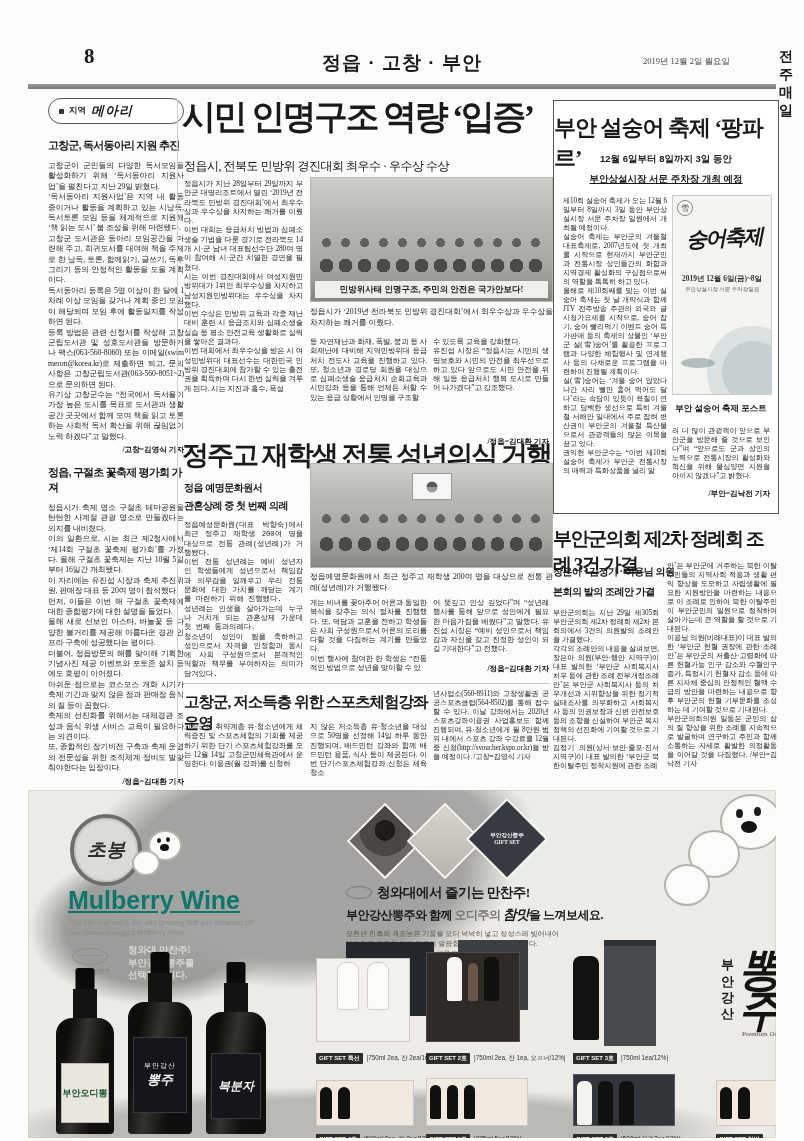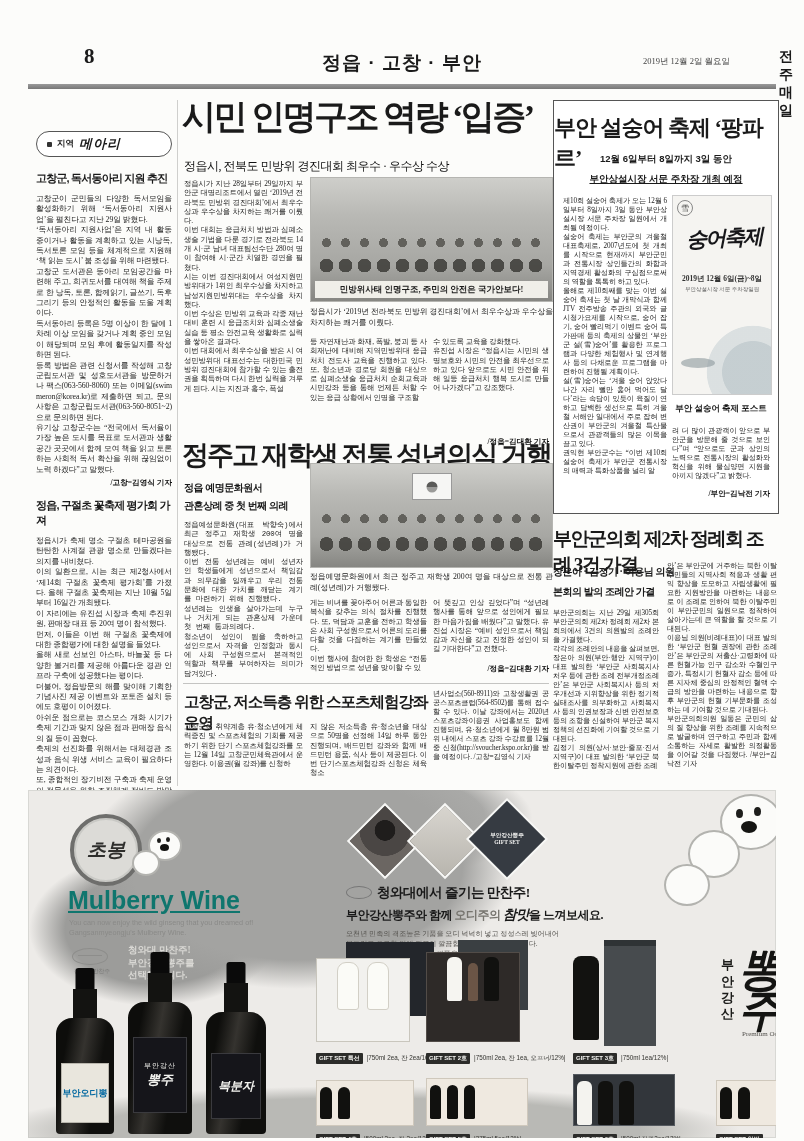--- a/index.html
+++ b/index.html
@@ -16,21 +16,21 @@
   
   .bt{font-size:7.4px;line-height:9.3px;text-align:justify;word-break:break-all;
       white-space:pre-line;color:#222;overflow:hidden;letter-spacing:-0.1px;}
   .bt7{font-size:7.2px;line-height:9.0px;}
   .byl{font-size:7.6px;font-weight:bold;text-align:right;color:#111;}
   .cap{font-size:7.8px;line-height:10.5px;text-align:justify;word-break:break-all;color:#222;}
   .subbold{font-size:10px;font-weight:bold;letter-spacing:-0.5px;}
   .vrule{width:1px;background:#cfcfcd;}
   .hrule{height:1px;background:#c4c4c2;}
   
-  #leftcol{left:36px;top:98px;width:136px;height:690px;overflow:hidden;margin-top:33px;}
+  #leftcol{left:48px;top:98px;width:136px;height:690px;overflow:hidden;}
   .echo{border:1.3px solid #555;border-radius:13px;height:24px;display:flex;align-items:center;
         padding:0 10px;gap:5px;margin-bottom:14px;background:#fff;}
   .echo .b{width:5px;height:5px;background:#333;border-radius:1px;}
   .echo .s{font-size:8.5px;font-weight:bold;}
   .echo .m{font-size:13px;font-weight:bold;font-style:italic;letter-spacing:1px;}
   .ltitle{font-size:11px;font-weight:bold;letter-spacing:-0.8px;margin:10px 0 8px 0;
           font-family:"Liberation Sans",sans-serif;}
   #leftcol .bt{font-size:7.8px;line-height:10.4px;}
   #leftcol .byl{margin:3px 0 10px 0;}
   
@@ -112,21 +112,21 @@
   
   .bottle{position:absolute;}
   .bottle .capp{position:absolute;top:0;left:50%;transform:translateX(-50%);width:19px;height:23px;
       background:#0a0a0a;border-radius:3px 3px 0 0;}
   .bottle .neck{position:absolute;top:21px;left:50%;transform:translateX(-50%);width:24px;height:34px;
       background:#131311;}
   .bottle .bod{position:absolute;top:50px;left:0;right:0;bottom:0;border-radius:16px 16px 4px 4px;
       background:linear-gradient(100deg,#0d0d0b 18%,#35332f 42%,#0f0f0d 68%);}
   .bottle .lab{position:absolute;left:6px;right:6px;display:flex;flex-direction:column;
       align-items:center;justify-content:center;text-align:center;}
-  .labw{background:#e9e6dd;color:#0369a1;box-shadow:0 0 0 1px #b9b6ad;}
+  .labw{background:#e9e6dd;color:#14532d;box-shadow:0 0 0 1px #b9b6ad;}
   .labd{background:#15151a;color:#f3f3ef;box-shadow:0 0 0 1px #3a3a3e;}
   .lab .t1{font-size:7px;letter-spacing:1px;}
   .lab .t2{font-size:13px;font-weight:800;font-style:italic;}
   
   .gbox{position:absolute;}
   .chip{display:inline-block;background:#2c2c2a;color:#f5f5f2;font-size:6px;font-weight:bold;
         padding:1px 3px;border-radius:1px;font-family:"Liberation Sans",sans-serif;}
   .spec{font-size:6.3px;color:#33332f;font-family:"Liberation Sans",sans-serif;}
   .cer{display:inline-block;width:20px;height:46px;background:#fbfbf7;border:1px solid #d2cfc6;
        border-radius:9px 9px 3px 3px;margin:3px 4px 0 4px;}

